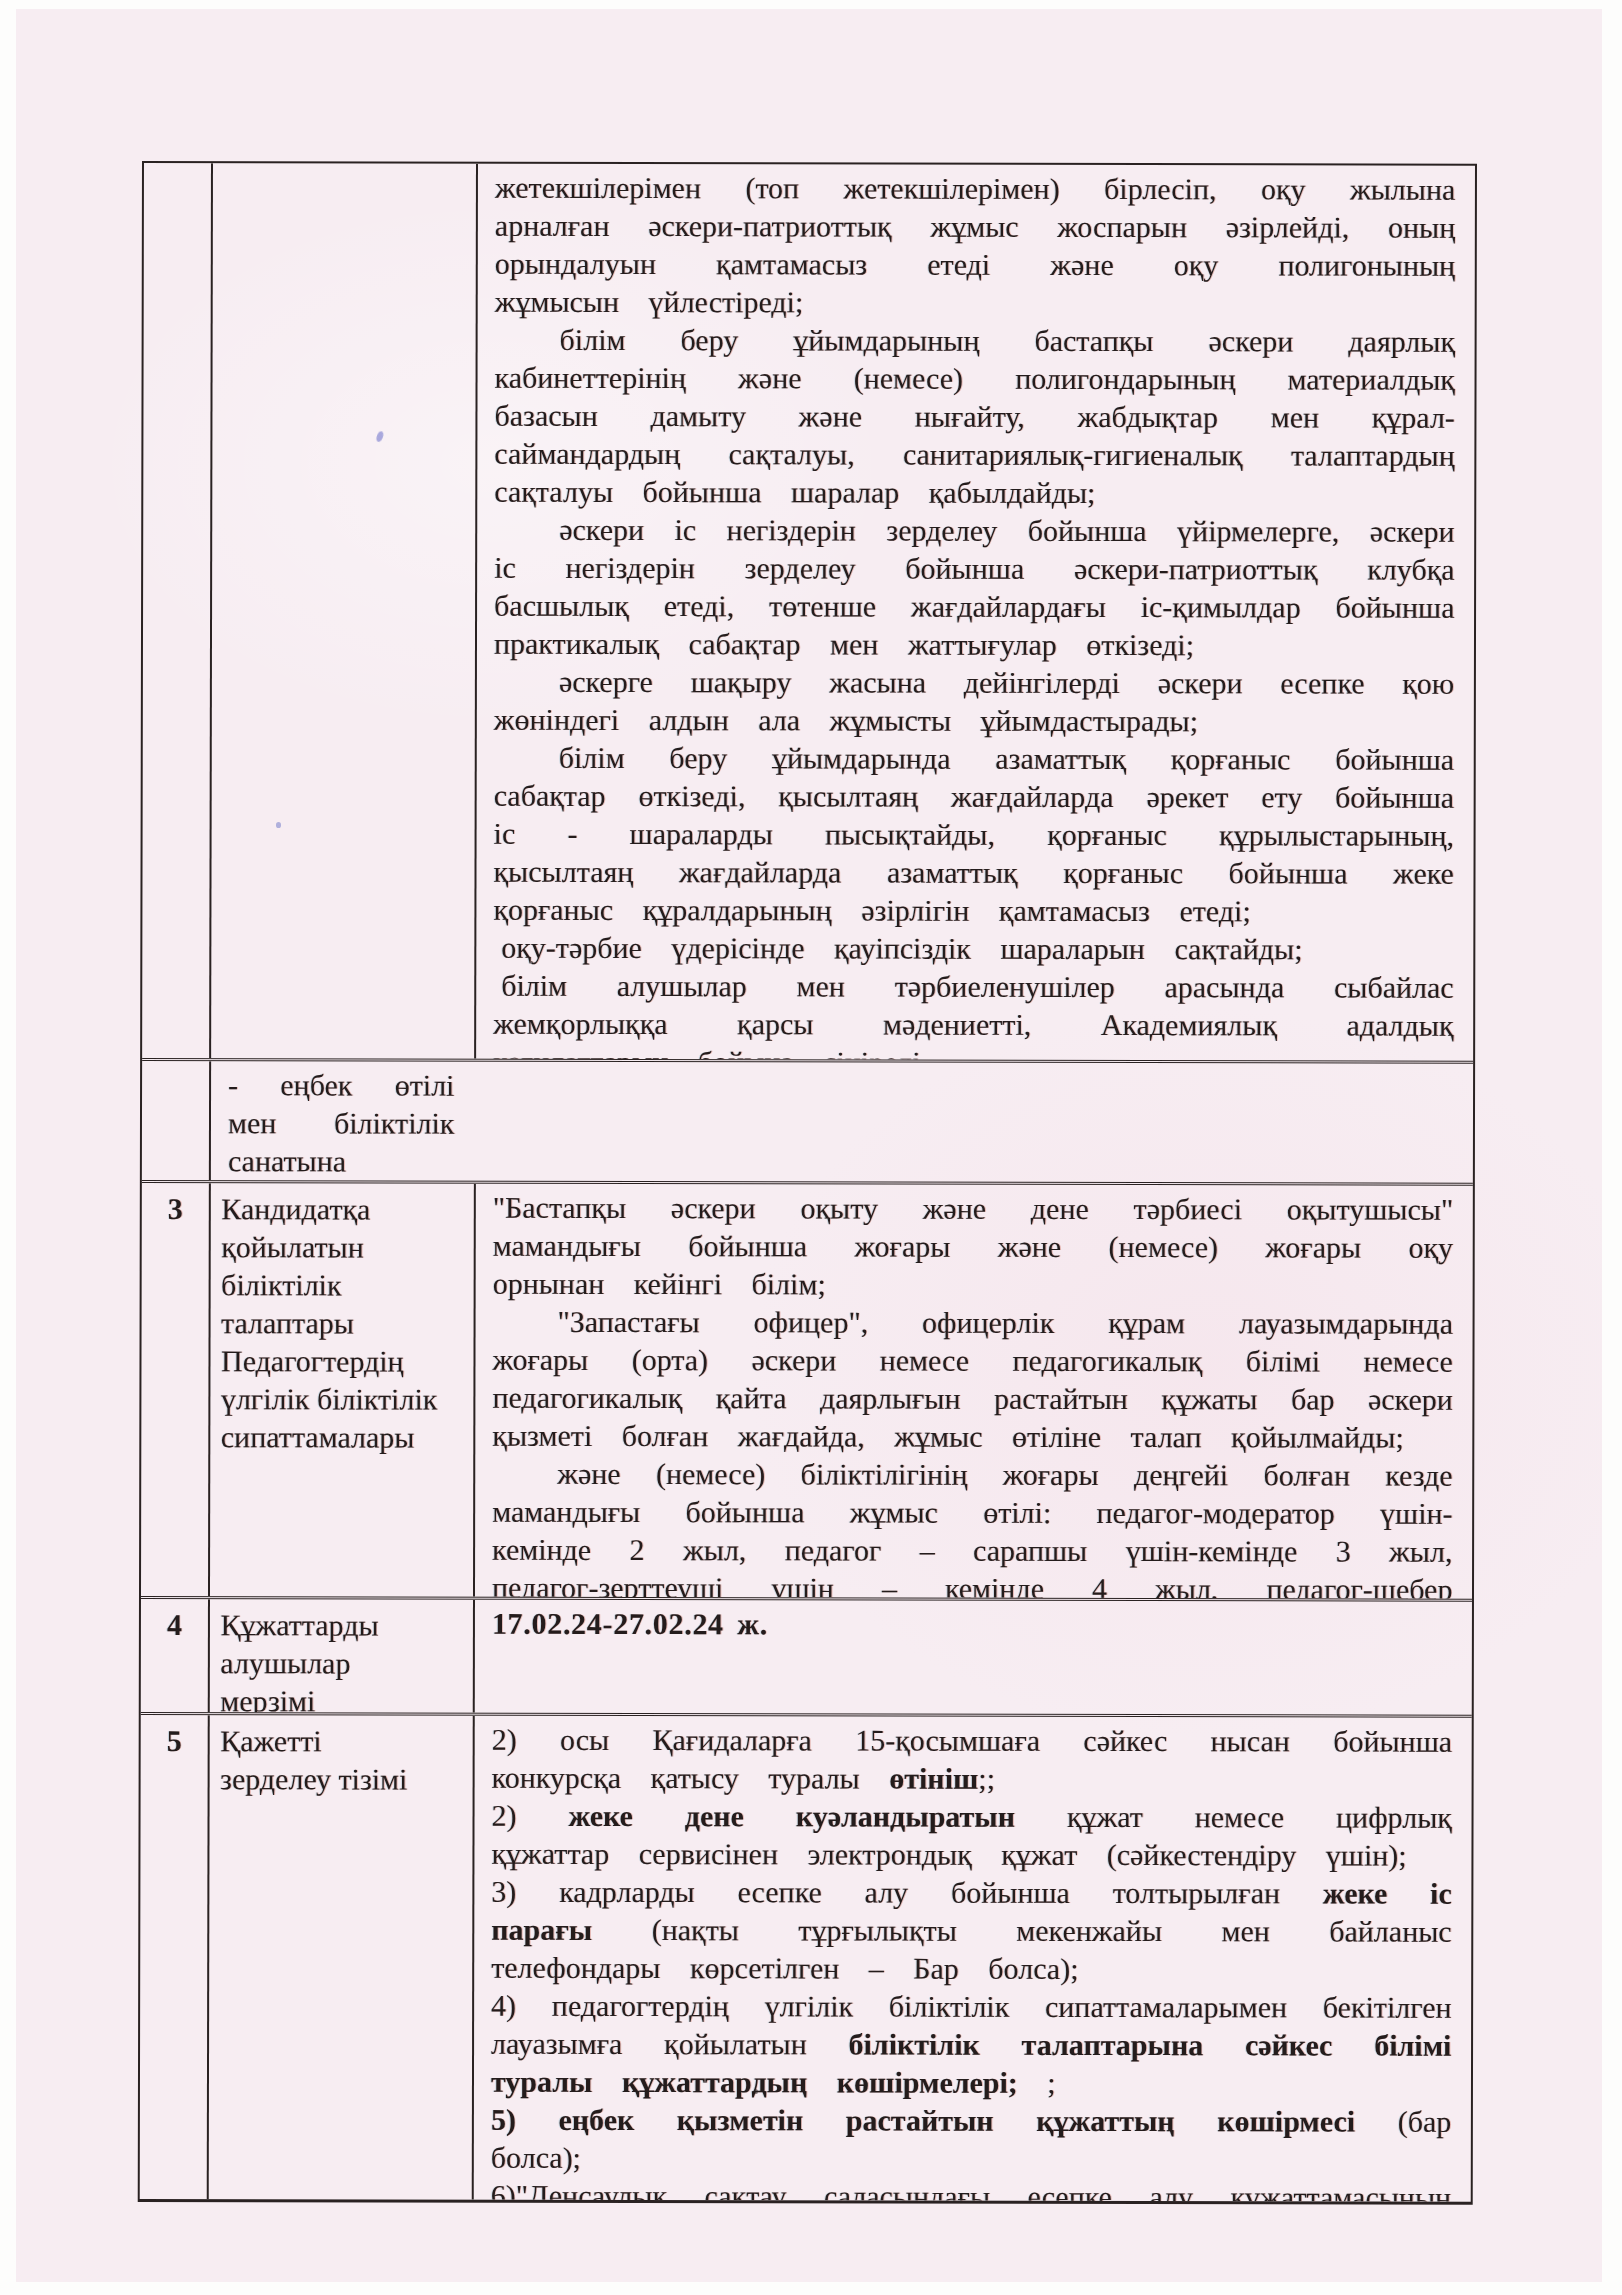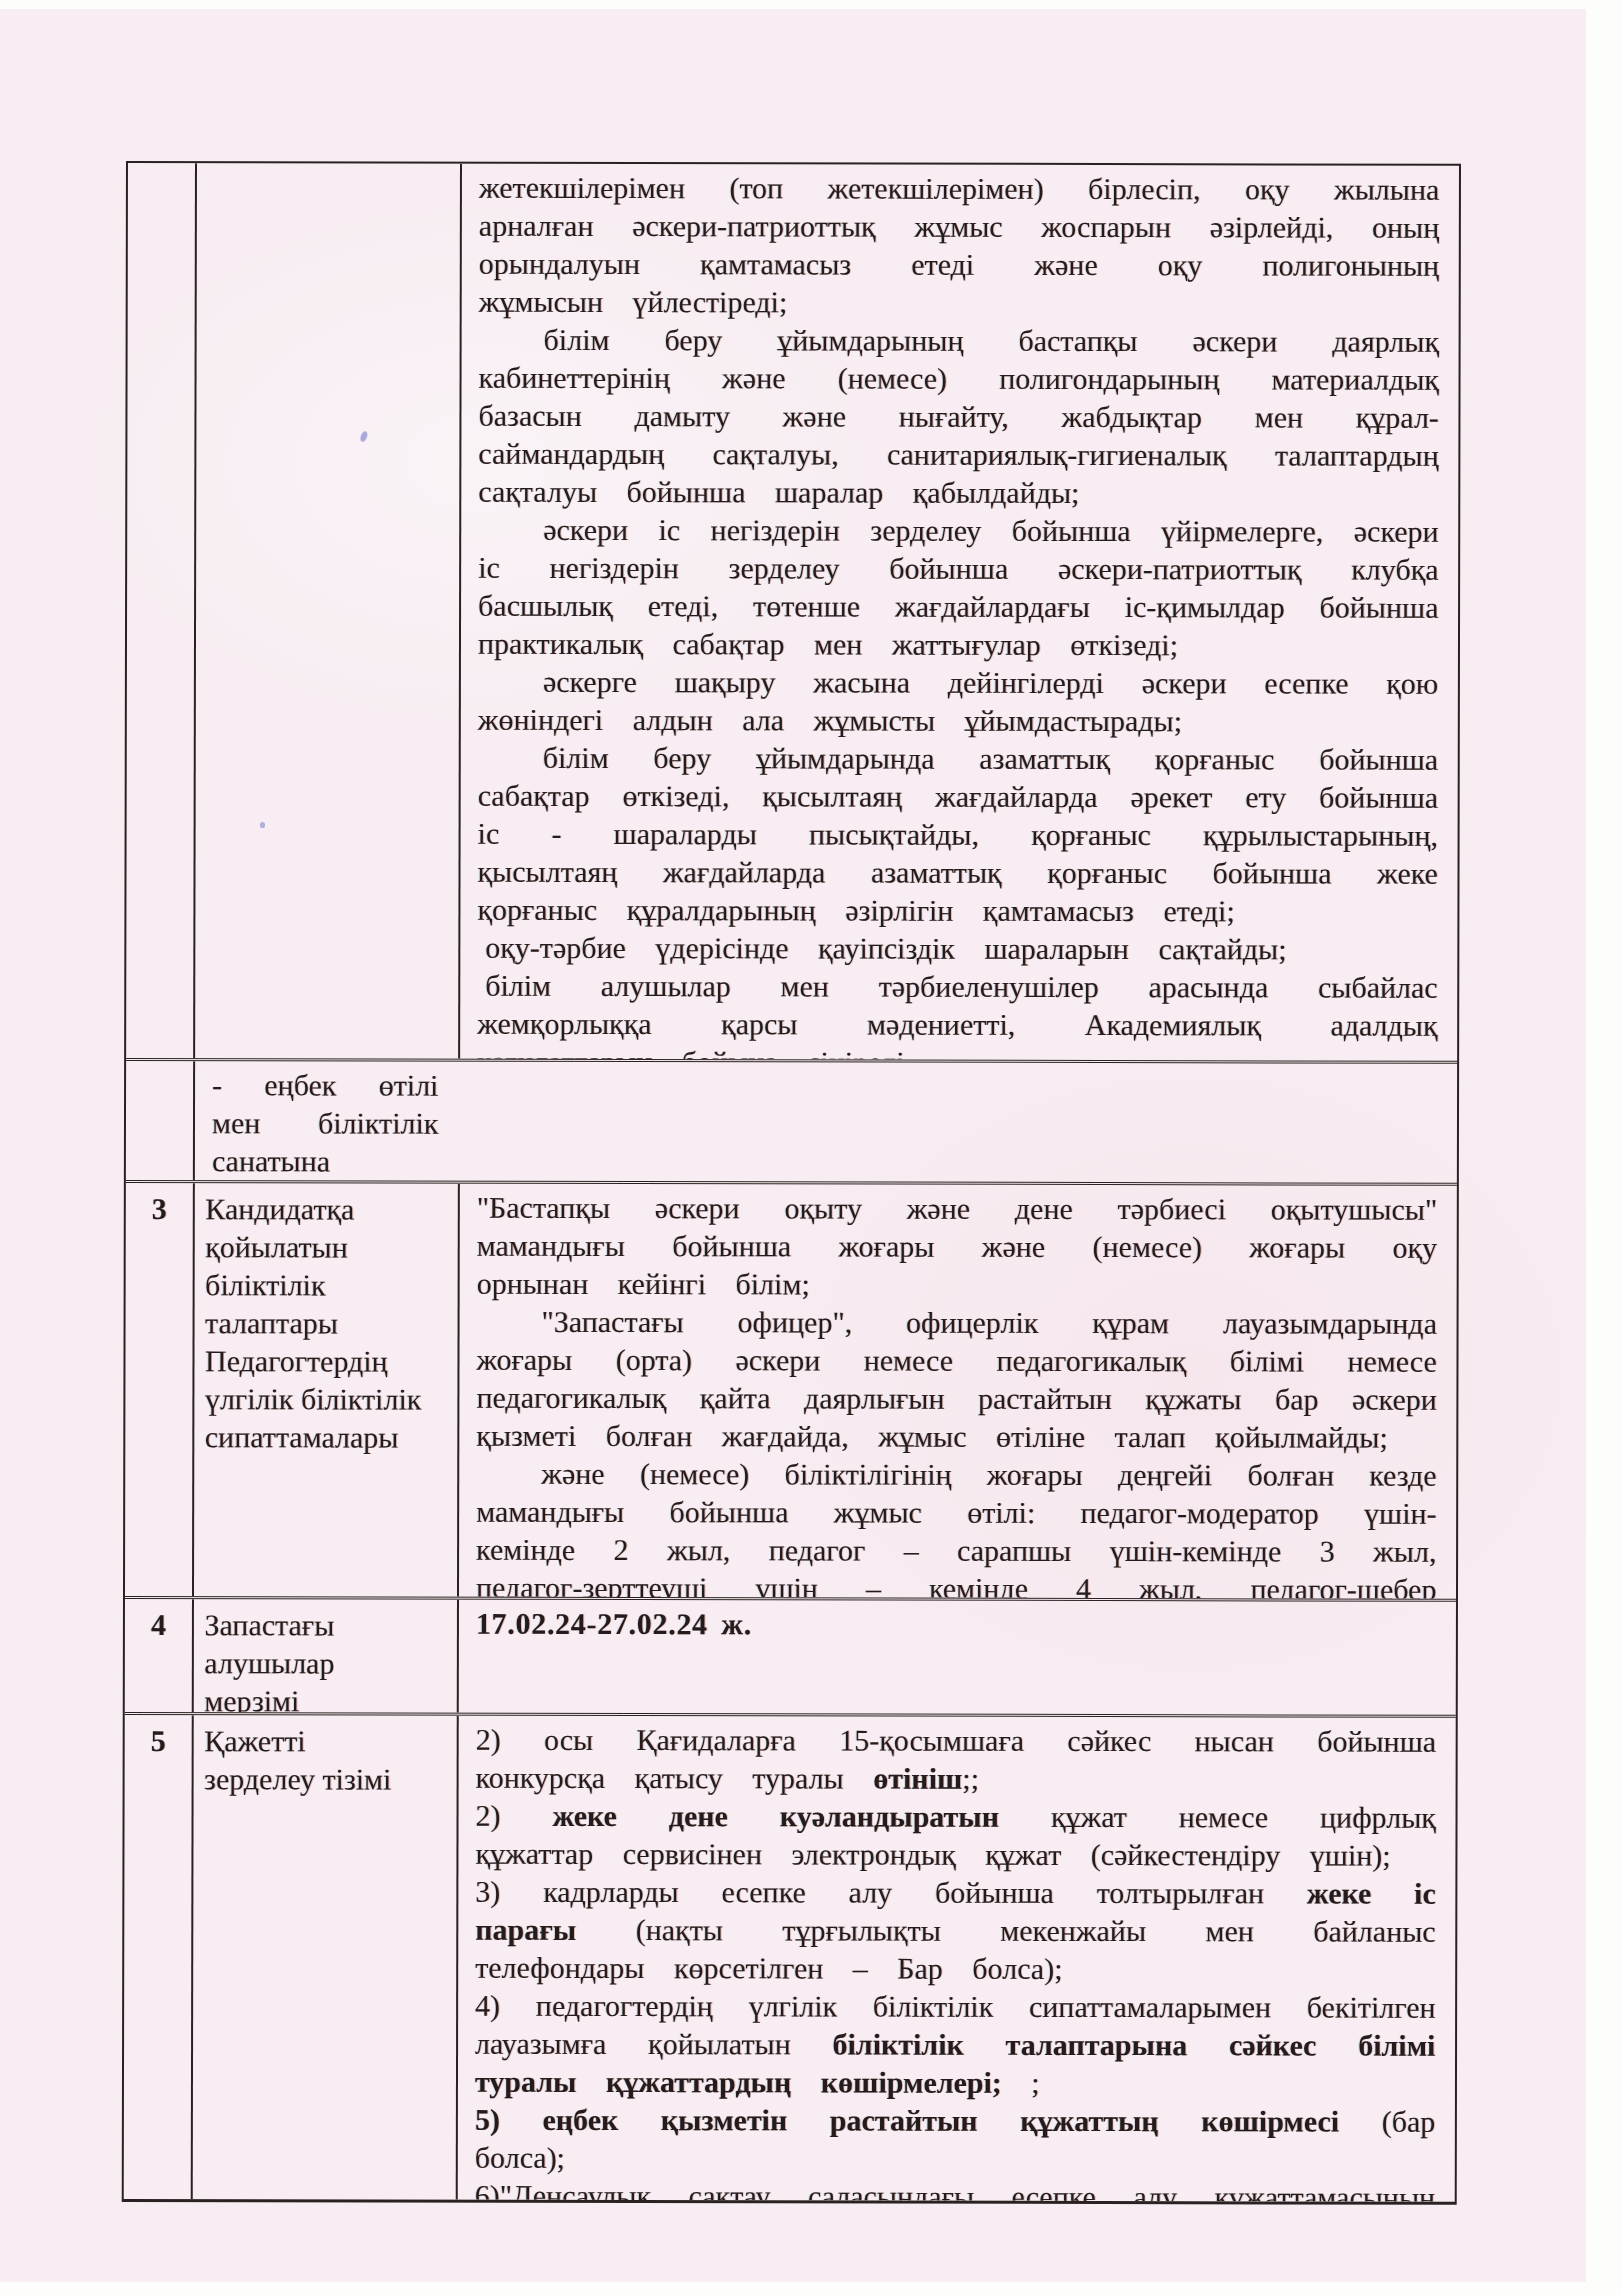--- a/index.html
+++ b/index.html
@@ -4,21 +4,21 @@
 <style>
   html,body{margin:0;padding:0;}
   body{
     width:1623px;height:2295px;
     background:#fdfdfc;
     position:relative;
     overflow:hidden;
     font-family:"Liberation Serif","DejaVu Serif",serif;
   }
   .paper{
-    position:absolute;left:0;top:9.2px;width:1586px;height:2273px;
+    position:absolute;left:16px;top:9.2px;width:1586px;height:2273px;
     background:
       radial-gradient(ellipse 589px 393px at 30% 20%, rgba(255,255,255,.35), rgba(255,255,255,0) 70%),
       radial-gradient(ellipse 654px 523px at 75% 60%, rgba(244,224,232,.5), rgba(244,224,232,0) 70%),
       #f7edf2;
     overflow:hidden;
   }
   .doc-table{
     position:absolute;left:126px;top:152px;width:1335px;
     border:2px solid #2a2222;
     border-bottom-width:3.3px;
@@ -104,21 +104,21 @@
         </div>
         <div class="cell content">
           <p class="para ind-none"><span>"Бастапқы әскери оқыту және дене тәрбиесі оқытушысы" мамандығы бойынша жоғары және (немесе) жоғары оқу орнынан кейінгі білім;</span></p>
           <p class="para ind-big"><span>"Запастағы офицер", офицерлік құрам лауазымдарында жоғары (орта) әскери немесе педагогикалық білімі немесе педагогикалық қайта даярлығын растайтын құжаты бар әскери қызметі болған жағдайда, жұмыс өтіліне талап қойылмайды;</span></p>
           <p class="para ind-big"><span>және (немесе) біліктілігінің жоғары деңгейі болған кезде мамандығы бойынша жұмыс өтілі: педагог-модератор үшін-кемінде 2 жыл, педагог – сарапшы үшін-кемінде 3 жыл, педагог-зерттеуші үшін – кемінде 4 жыл, педагог-шебер үшін-5 жыл.</span></p>
         </div>
       </div>
       <div class="row" style="min-height: 116px; height: 116px;">
         <div class="cell num">4</div>
         <div class="cell label">
-          <span class="lab-line">Запастағы</span>
+          <span class="lab-line">Құжаттарды</span>
           <span class="lab-line">алушылар</span>
           <span class="lab-line">мерзімі</span>
         </div>
         <div class="cell content">
           <p class="para ind-none date-text"><b>17.02.24-27.02.24 ж.</b></p>
         </div>
       </div>
       <div class="row" style="min-height: 487px; height: 487px;">
         <div class="cell num">5</div>
         <div class="cell label">

